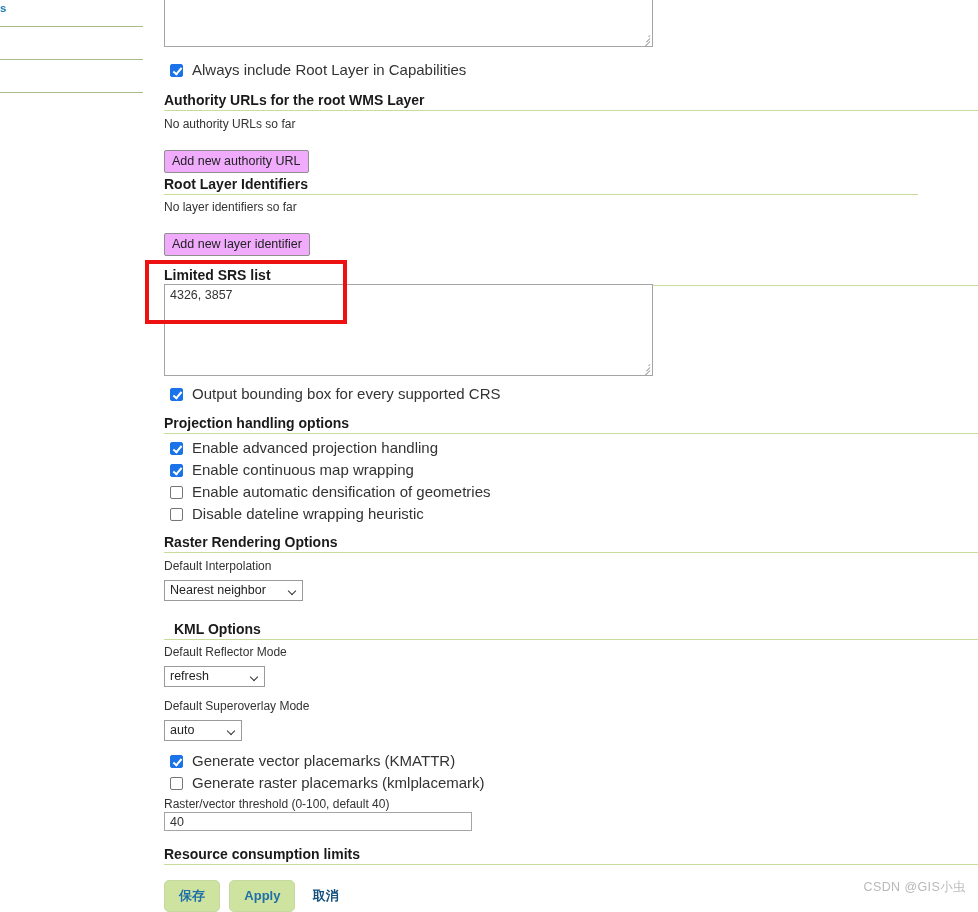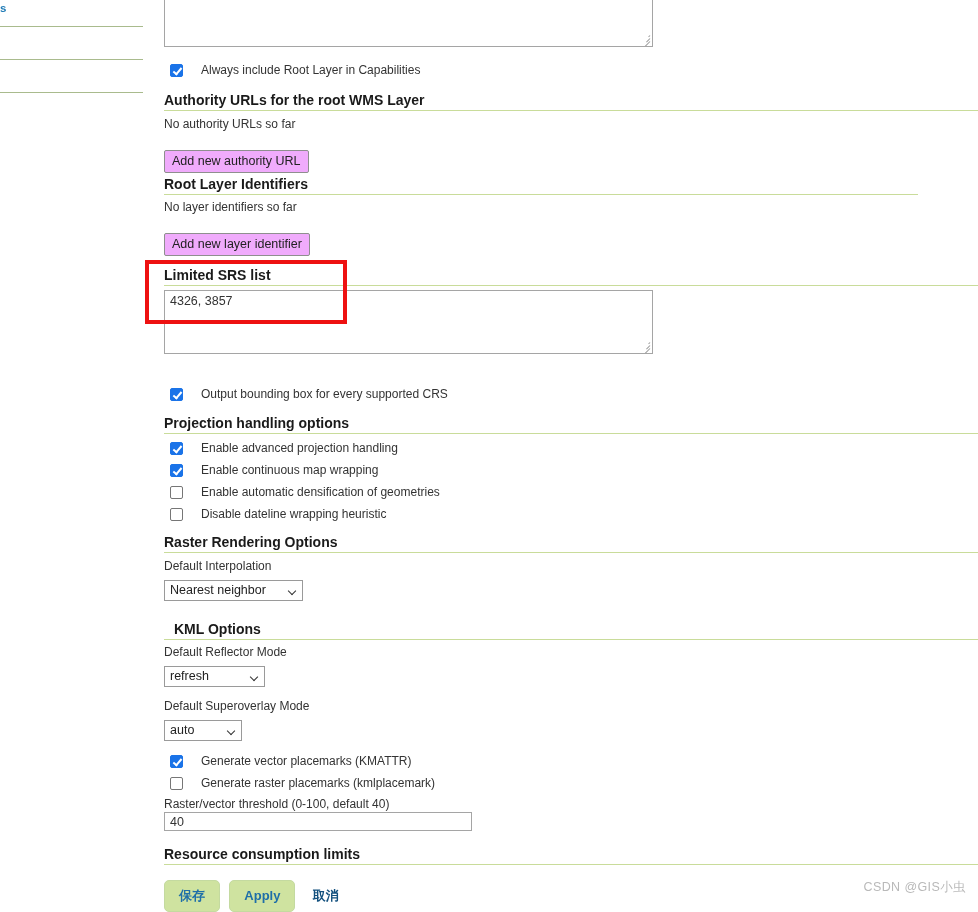--- a/index.html
+++ b/index.html
@@ -196,22 +196,22 @@
     position: absolute;
     left: 4px;
     top: 1px;
     width: 3px;
     height: 7px;
     border-right: 2px solid #fff;
     border-bottom: 2px solid #fff;
     transform: rotate(40deg);
   }
   .cb-label {
-    margin-left: 18px;
-    font-size: 12px;
+    margin-left: 9px;
+    font-size: 15px;
     color: #333;
     line-height: 14px;
     white-space: nowrap;
   }
 
   
   .gbtn-green {
     display: inline-block;
     box-sizing: border-box;
     background: #cfe3a0;
@@ -293,21 +293,21 @@
 
   <div class="section-title abs" style="left:0px; top:92px; width:814px;">Authority URLs for the root WMS Layer</div>
   <div class="plain-text abs" style="left:0px; top:117px;">No authority URLs so far</div>
   <div class="gbtn abs" style="left:0px; top:150px;">Add new authority URL</div>
 
   <div class="section-title abs" style="left:0px; top:176px; width:754px;">Root Layer Identifiers</div>
   <div class="plain-text abs" style="left:0px; top:200px;">No layer identifiers so far</div>
   <div class="gbtn abs" style="left:0px; top:233px;">Add new layer identifier</div>
 
   <div class="section-title abs" style="left:0px; top:267px; width:814px;">Limited SRS list</div>
-  <div class="ta abs" style="left:0px; top:290px; width:489px; height:64px;">
+  <div class="ta abs" style="left:0px; top:284px; width:489px; height:92px;">
     <span>4326, 3857</span>
     <span class="grip">
         <i></i>
         <i></i>
         <i></i>
       </span>
   </div>
 
   <div class="cb-row abs" style="left:6px; top:386px;">
     <span class="cbox on"></span>

